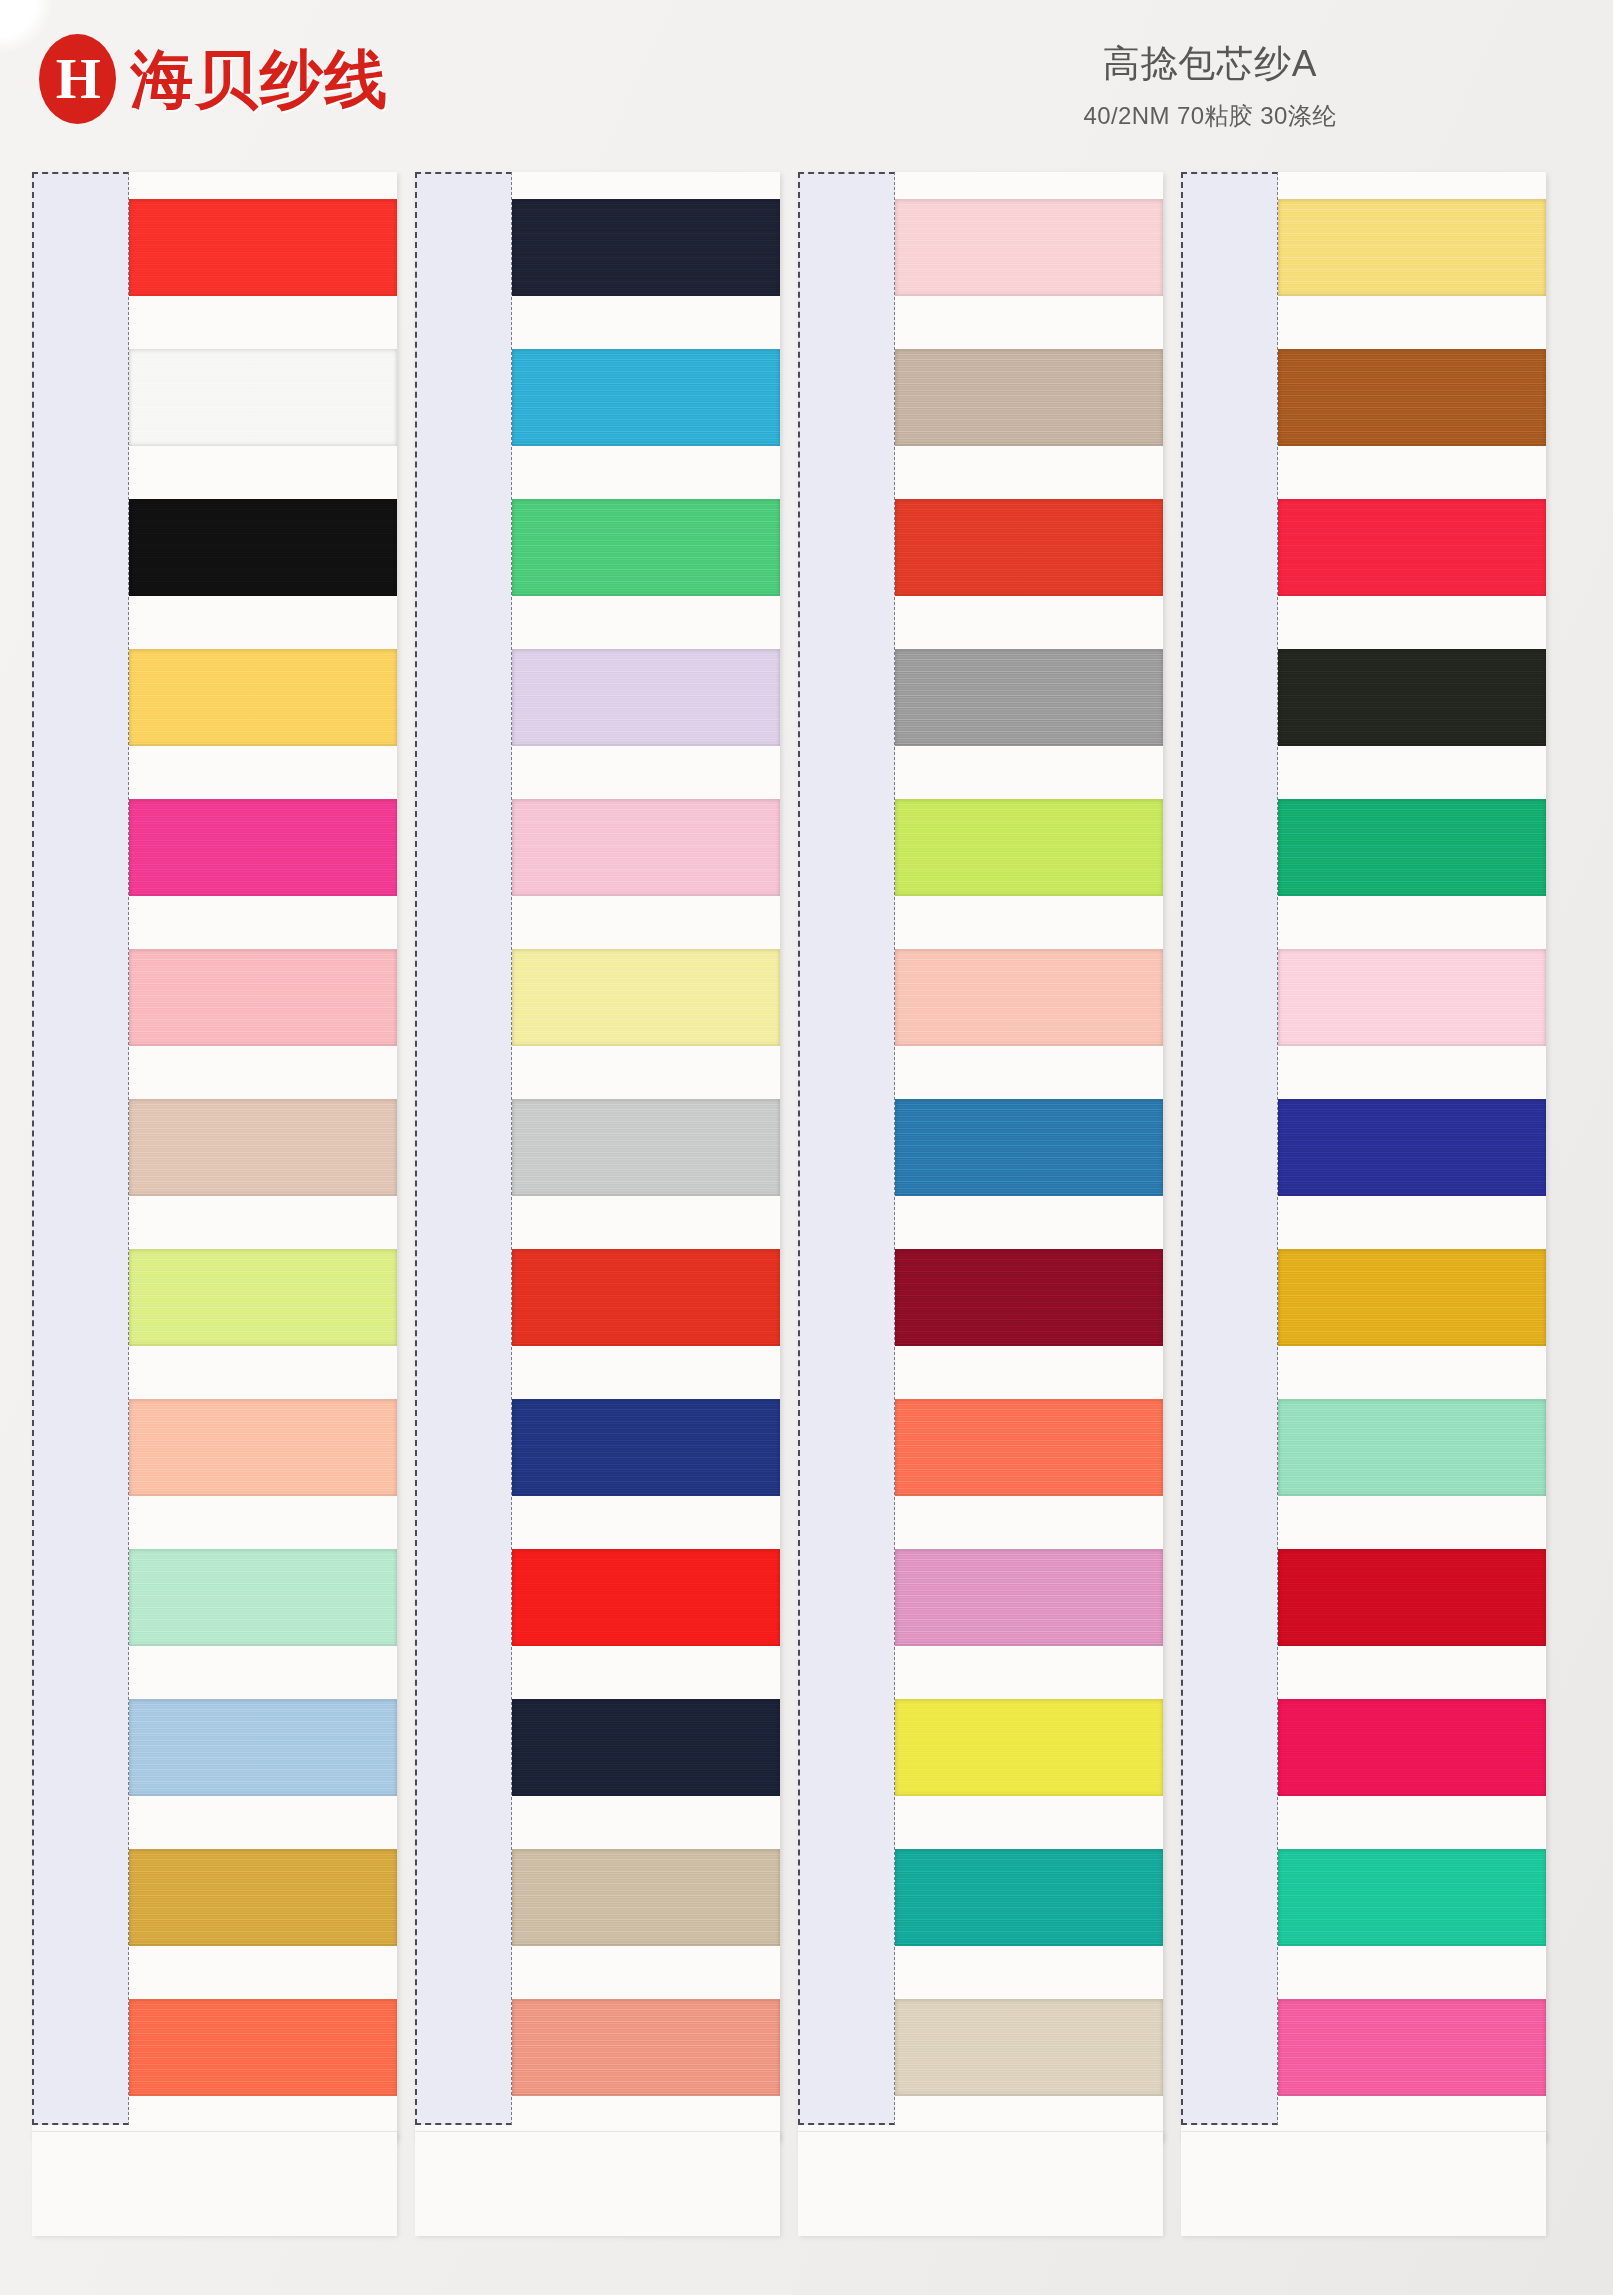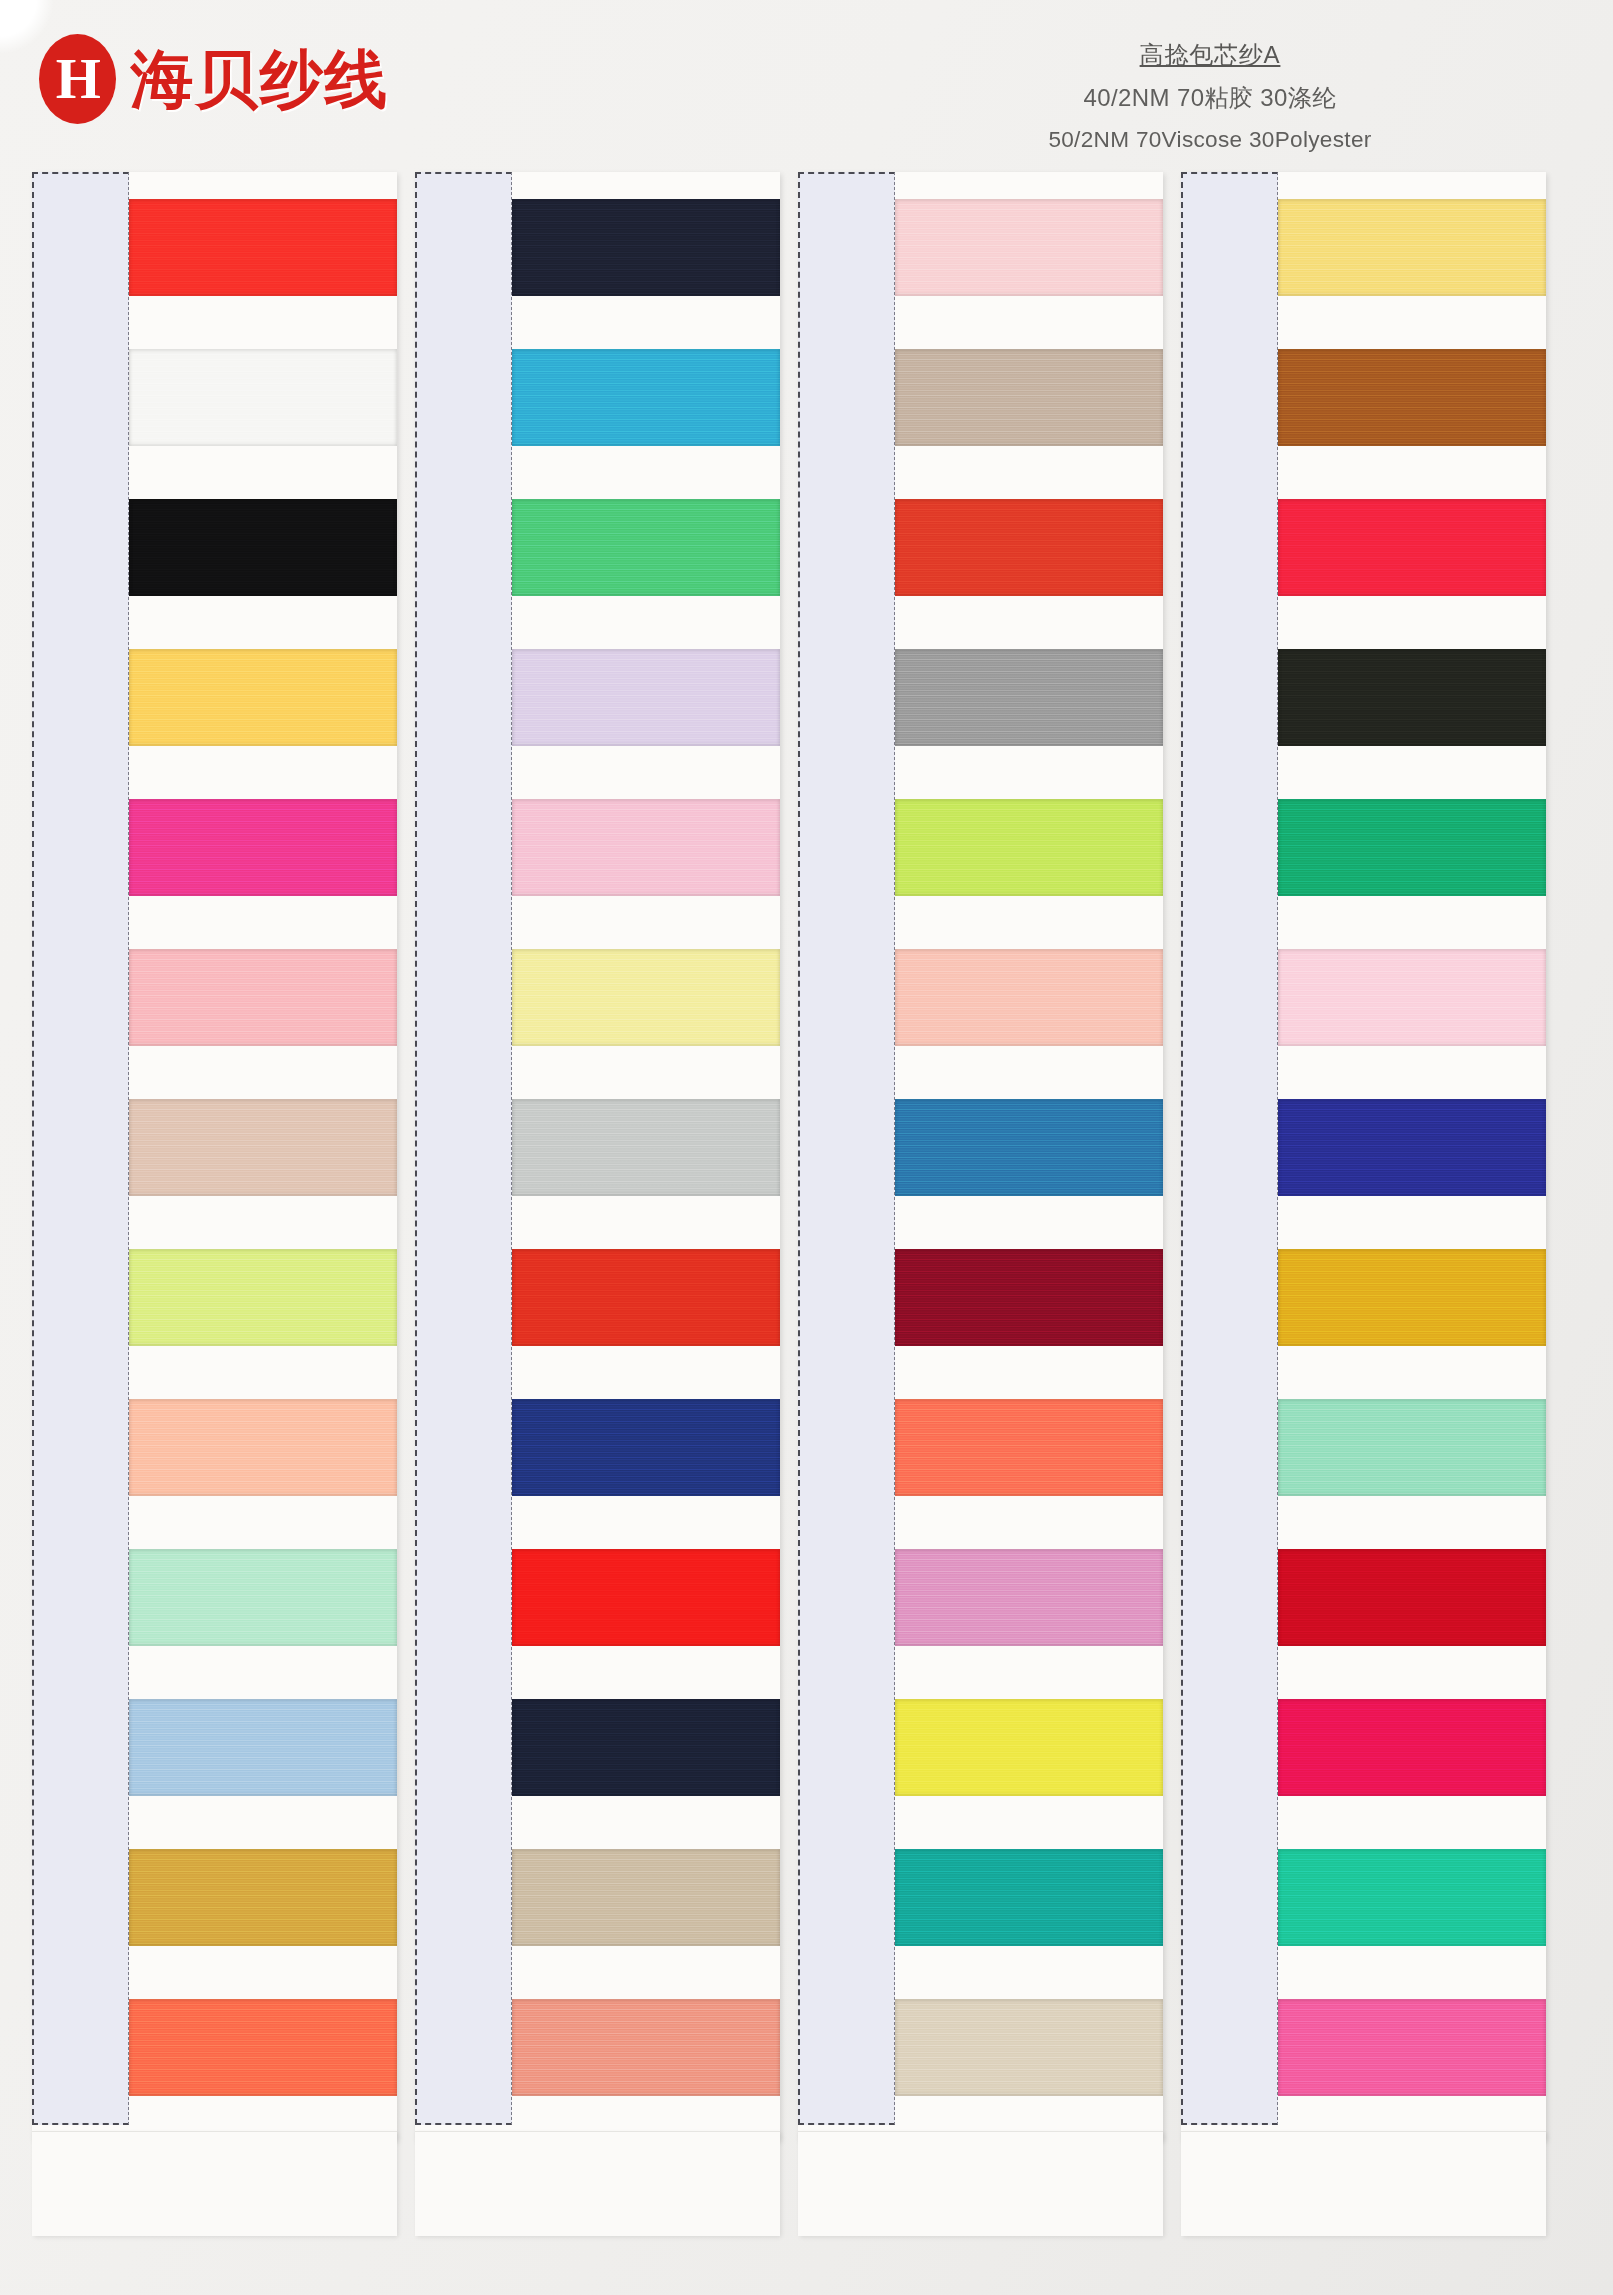--- a/index.html
+++ b/index.html
@@ -80,25 +80,24 @@
 
   #header-info {
     position: absolute;
     left: 871px;
     top: 39px;
     width: 678px;
     text-align: center;
     color: #5d5c5a;
   }
   #header-title {
-    font-size: 24px;
+    font-size: 37px;
     letter-spacing: 0.8px;
     margin-bottom: 10.5px;
     color: #585755;
-    text-decoration: underline;
   }
   #header-sub1 {
     font-size: 24px;
     letter-spacing: 0.4px;
     margin-bottom: 13px;
     color: #5f5e5c;
   }
   #header-sub2 {
     font-size: 22.6px;
     letter-spacing: 0.3px;
@@ -232,21 +231,20 @@
     <div id="logo">
       <div id="logo-mark">
         <span>H</span>
       </div>
       <div id="logo-text">海贝纱线</div>
     </div>
 
     <div id="header-info">
       <div id="header-title">高捻包芯纱A</div>
       <div id="header-sub1">40/2NM 70粘胶 30涤纶</div>
-      <div id="header-sub2">50/2NM 70Viscose 30Polyester</div>
     </div>
 
   </div>
 
   <div id="columns">
       <div class="column col-0">
         <div class="sheet"></div>
         <div class="label-strip"></div>
         <div class="swatches">
           <div class="row">

